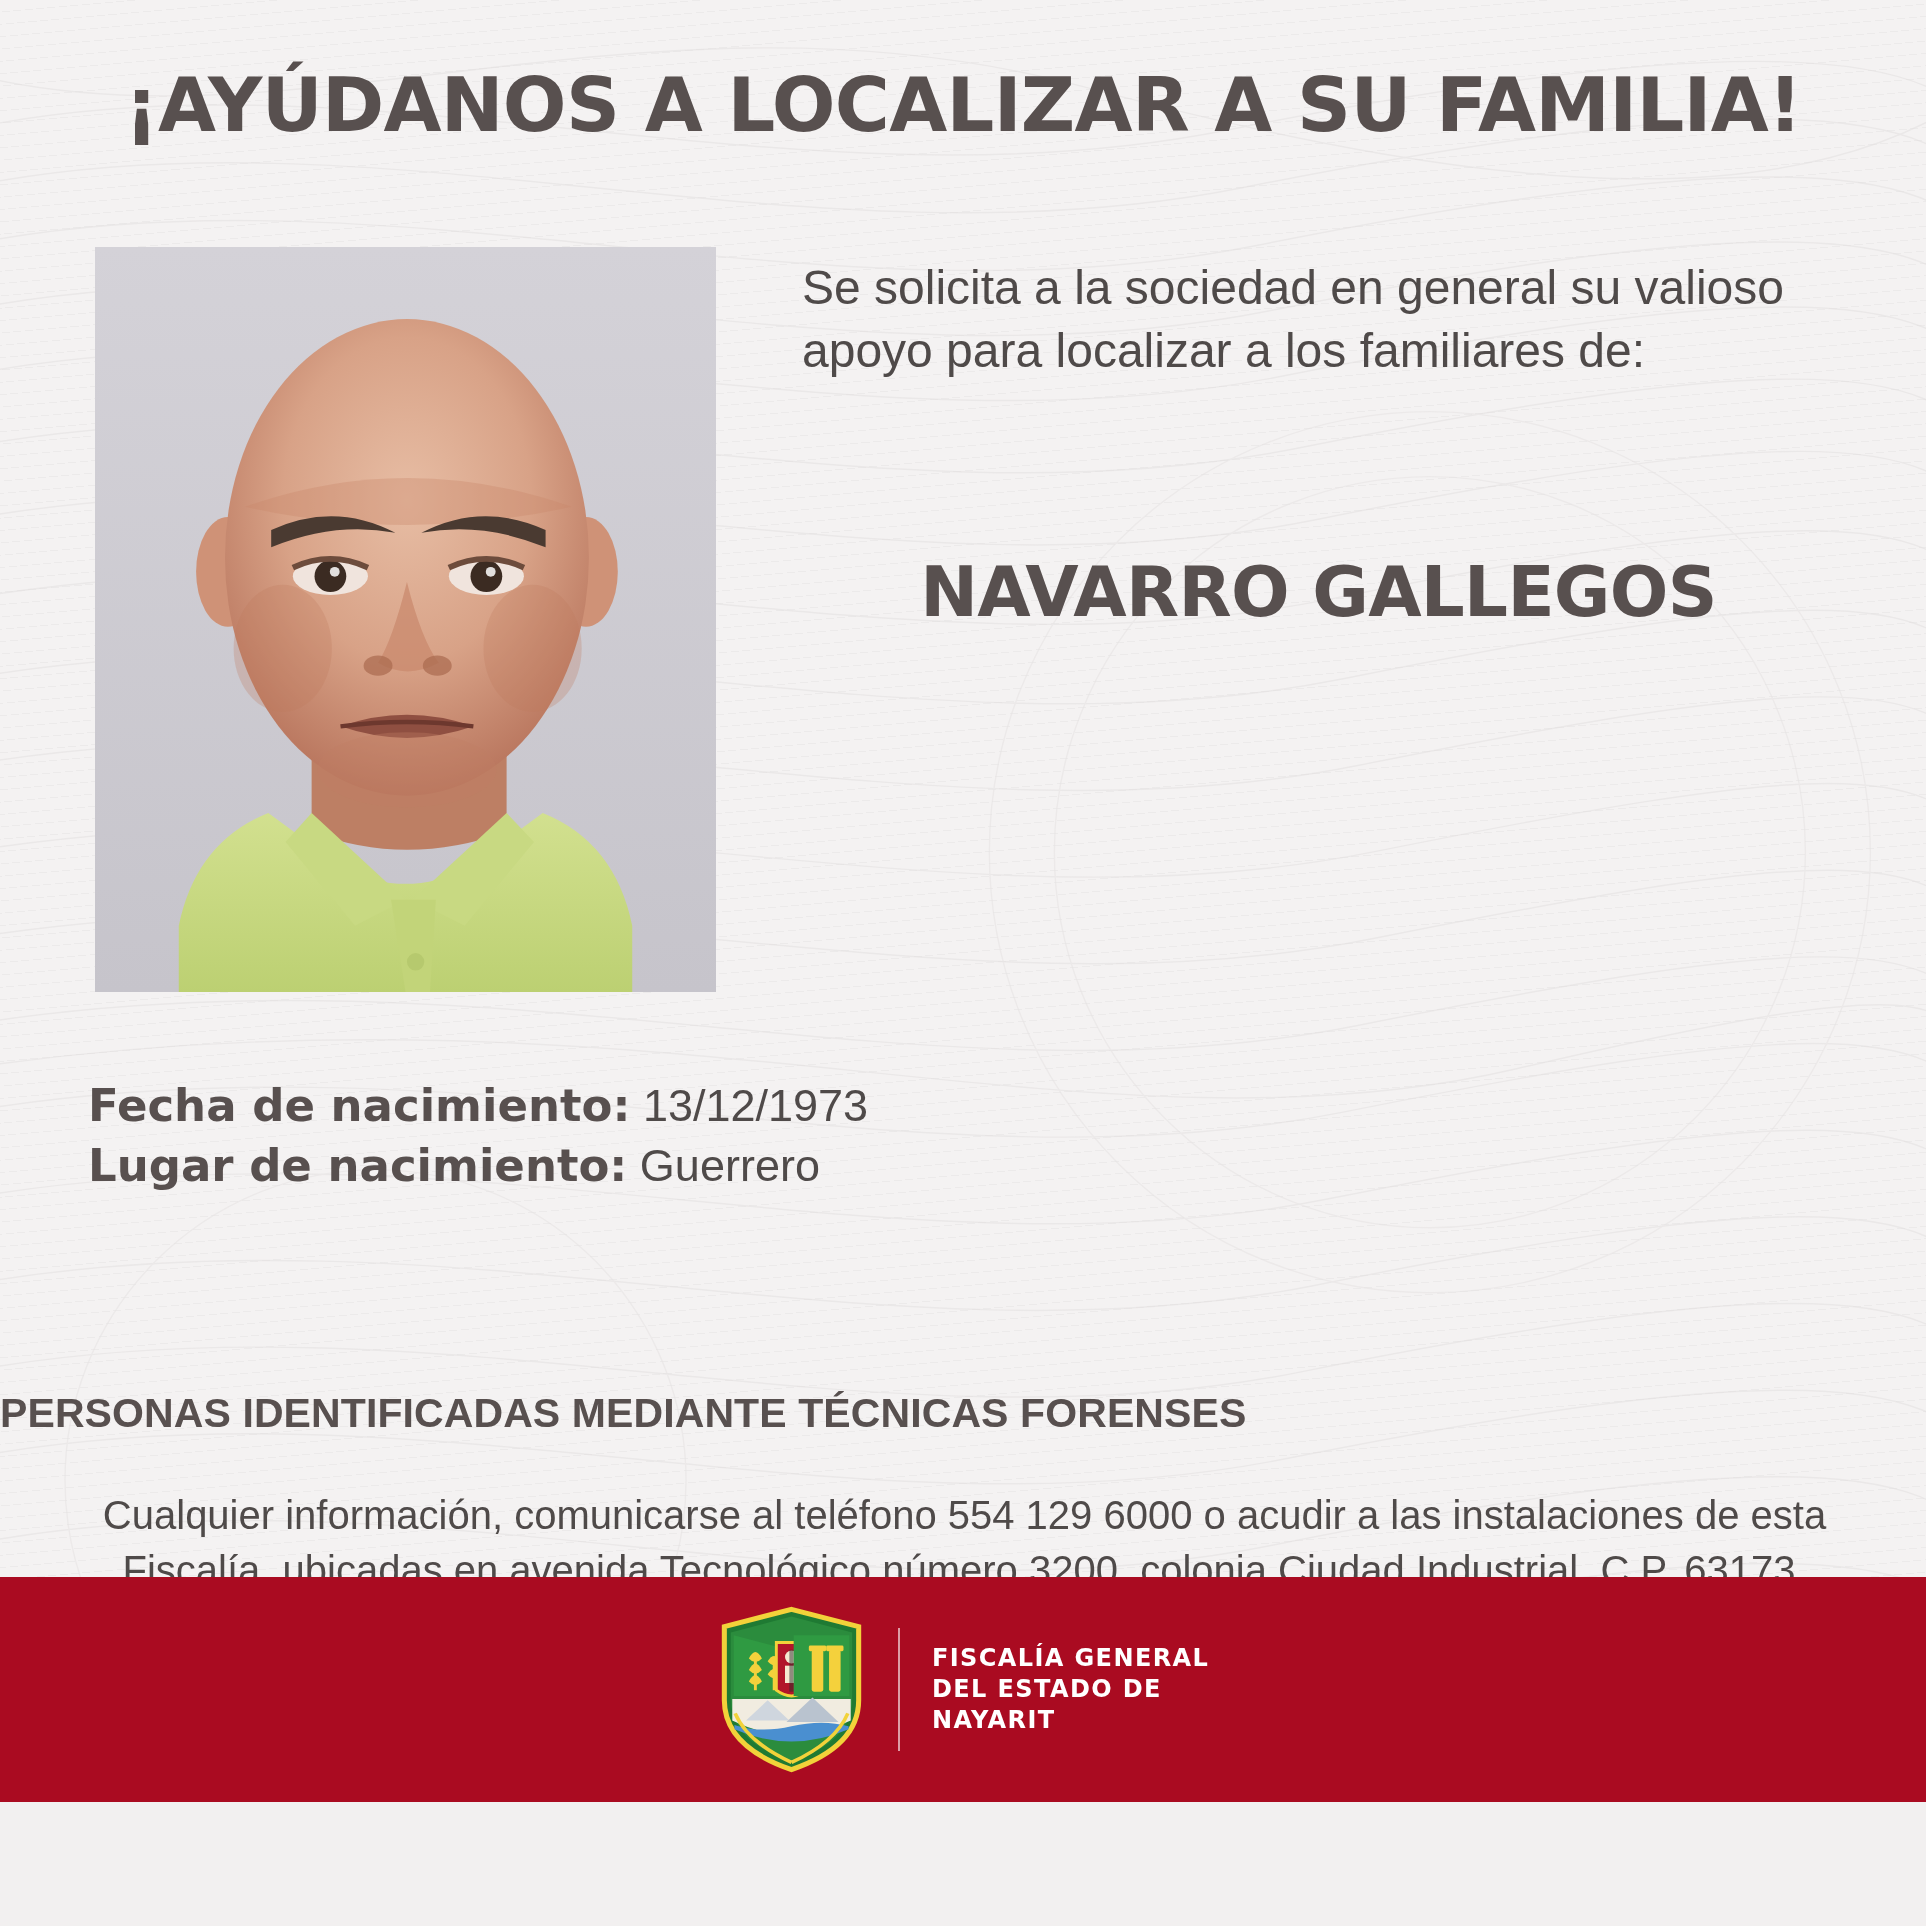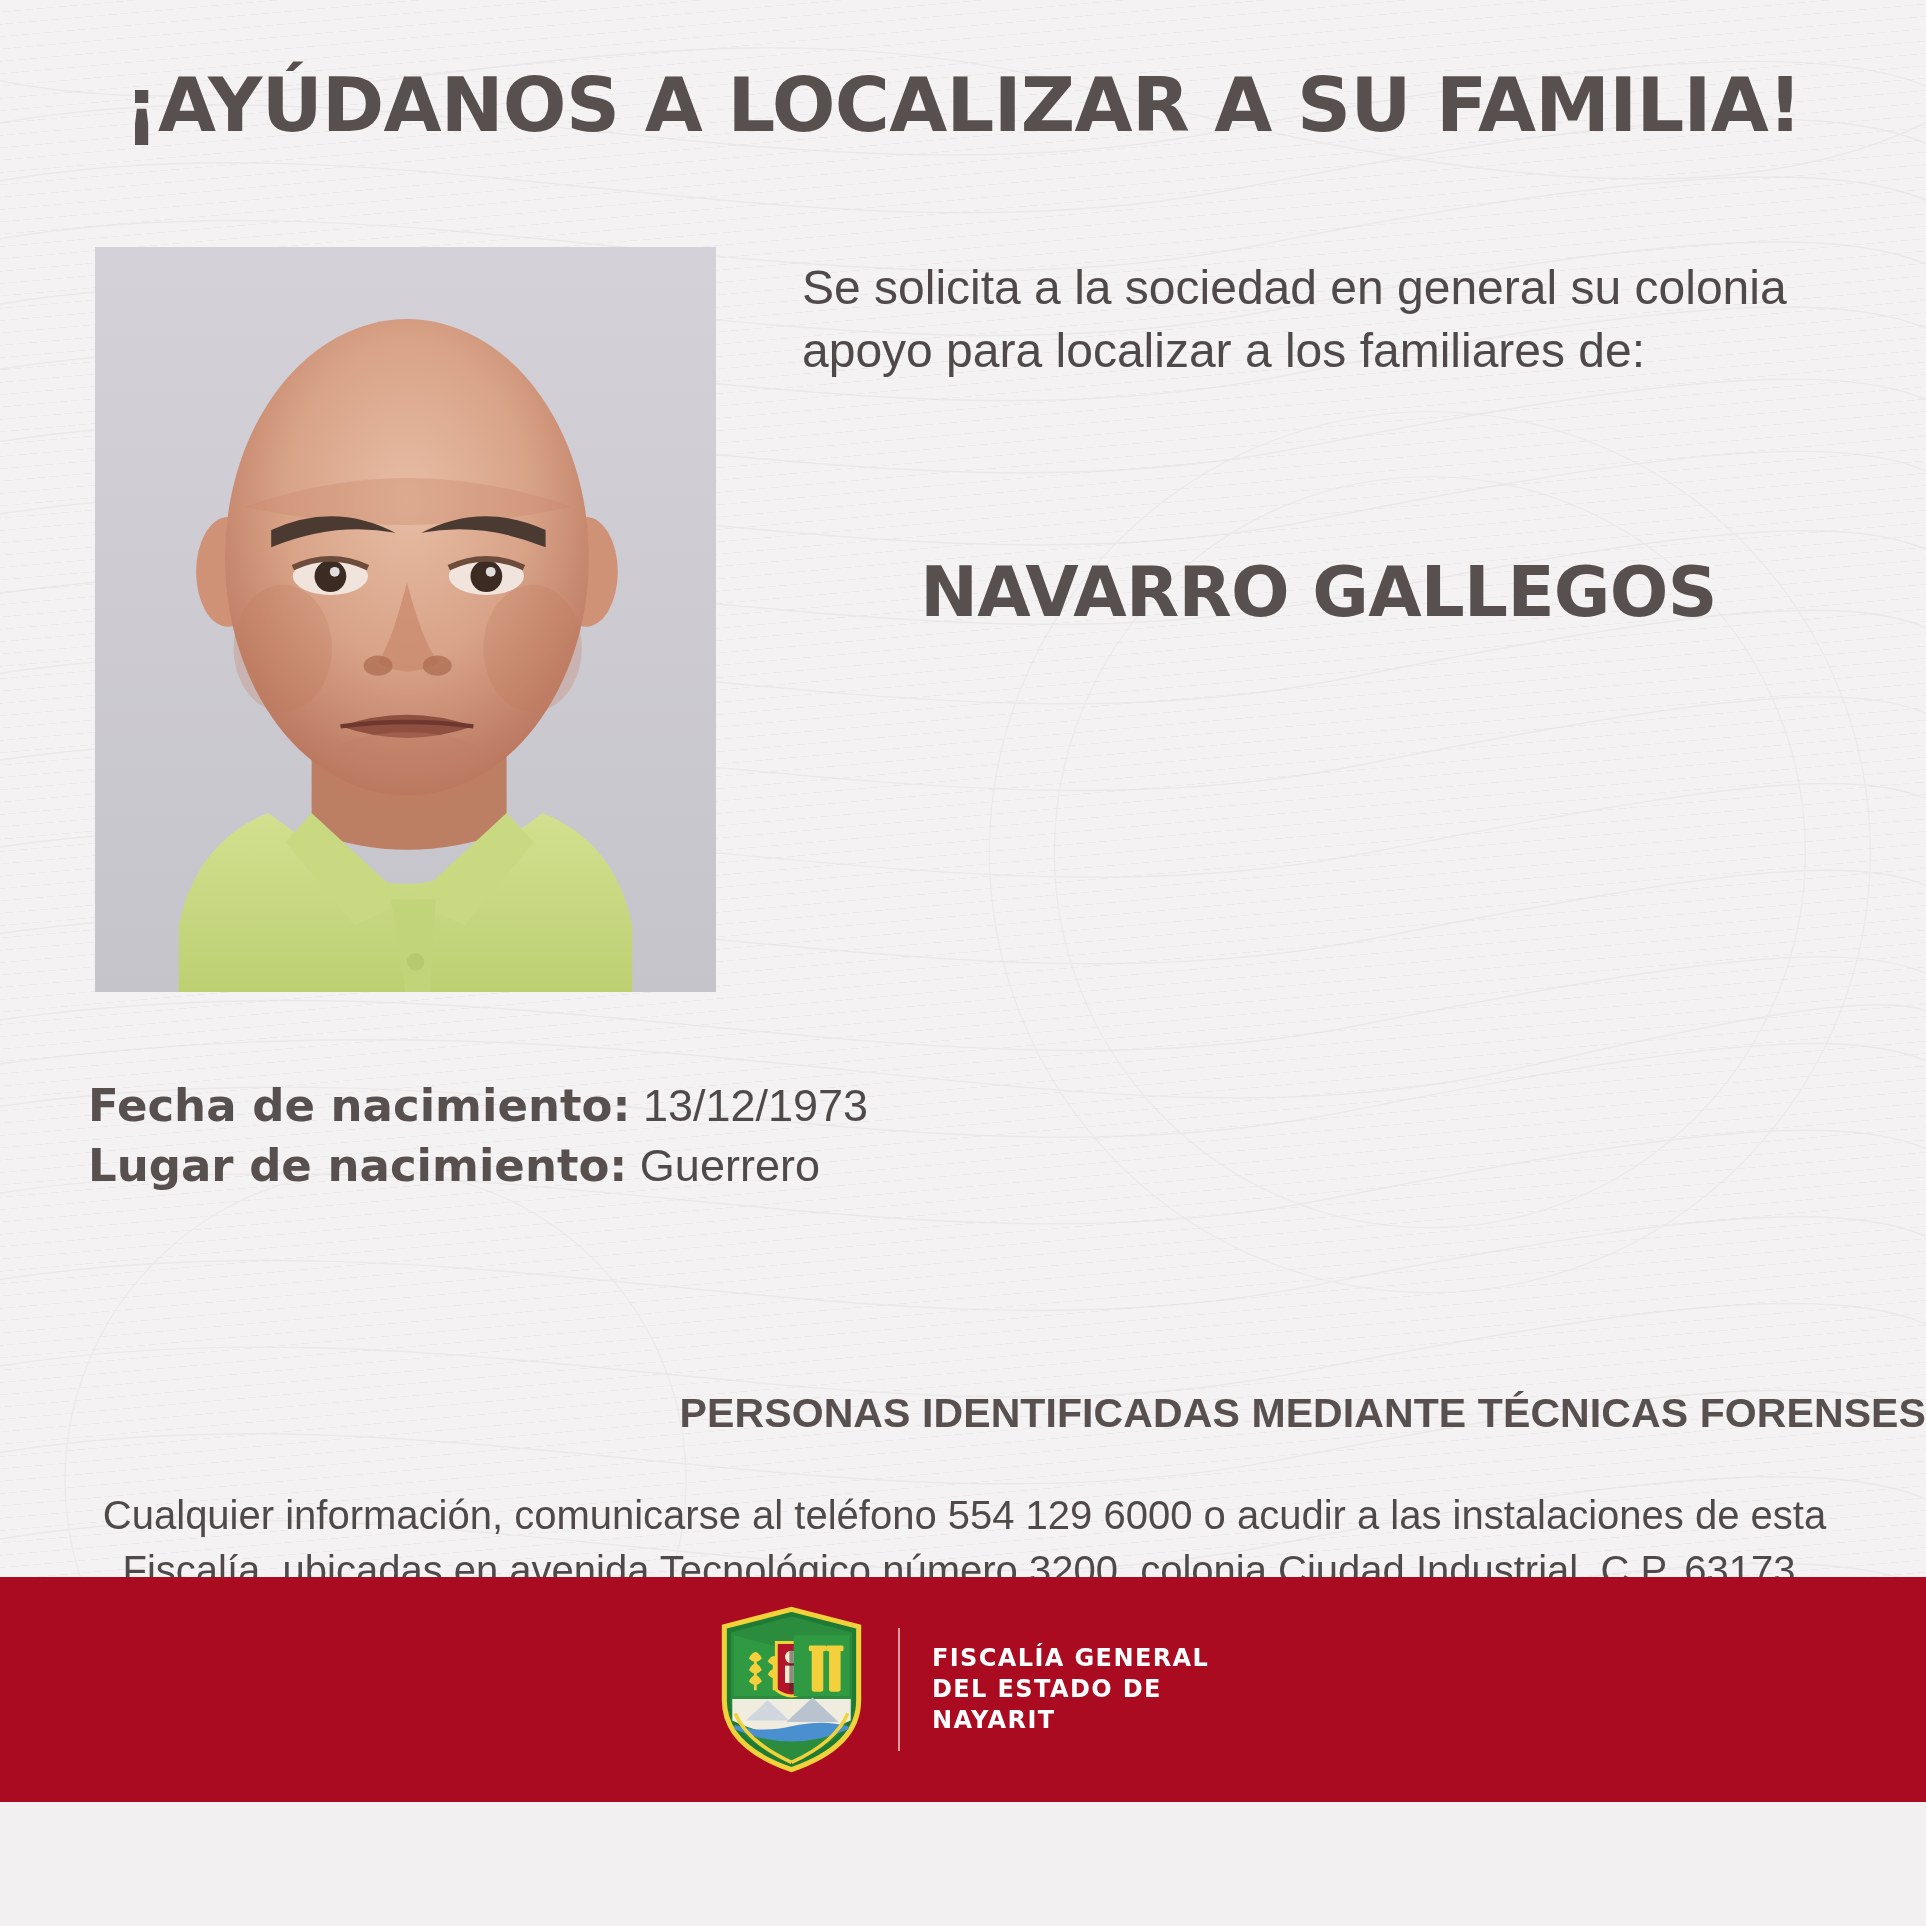--- a/index.html
+++ b/index.html
@@ -110,21 +110,21 @@
     color: #58504f;
   }
   .field-value { font-weight: 400; }
 
   
   .forensic {
     position: absolute;
     left: 0;
     top: 1390px;
     width: 100%;
-    text-align: right;
+    text-align: left;
     font-size: 41px;
     font-weight: 700;
     color: #58504f;
     letter-spacing: 0.1px;
   }
 
   
   .contact {
     position: absolute;
     left: 69px;
@@ -260,21 +260,21 @@
       <path d="M170 332 Q216 326 262 332" stroke="#6d382e" stroke-width="3" fill="none"></path>
 
       <path d="M150 350 Q216 392 282 350 Q216 378 150 350 Z" fill="#b47characters" opacity="0"></path>
       <ellipse cx="216" cy="362" rx="62" ry="26" fill="#bf7e64" opacity=".35"></ellipse>
 
       <ellipse cx="130" cy="278" rx="34" ry="44" fill="#c07a5f" opacity=".28"></ellipse>
       <ellipse cx="303" cy="278" rx="34" ry="44" fill="#c07a5f" opacity=".28"></ellipse>
     </svg>
   </div>
 
-  <div class="intro">Se solicita a la sociedad en general su colonia apoyo para localizar a los familiares de:</div>
+  <div class="intro">Se solicita a la sociedad en general su valioso apoyo para localizar a los familiares de:</div>
 
   <div class="name-block">
     <div class="name-line2">NAVARRO GALLEGOS</div>
   </div>
 
   <div class="fields">
     <div class="field-row">
       <span class="field-label">Fecha de nacimiento:</span>
       <span class="field-value">13/12/1973</span>
     </div>

